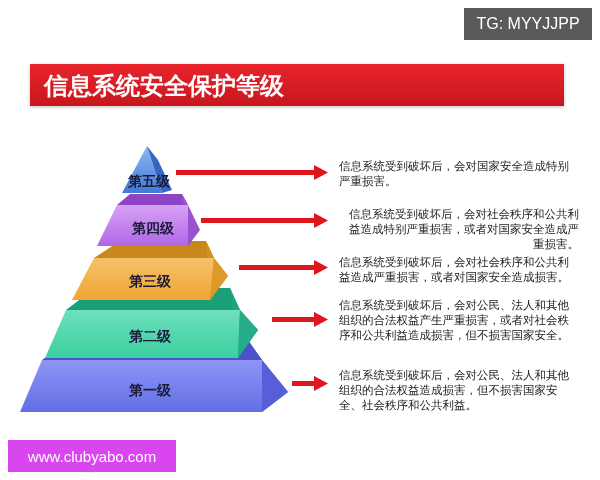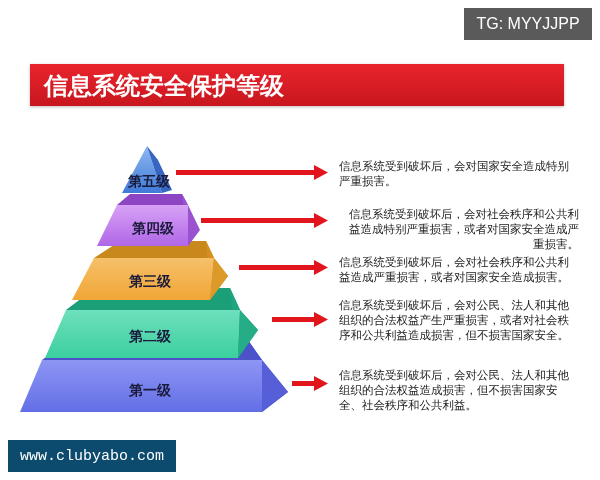--- a/index.html
+++ b/index.html
@@ -9,22 +9,22 @@
               color:#ffffff; font-family:"Liberation Sans", sans-serif; font-size:16px;
               display:flex; align-items:center; justify-content:center; }
   .title-bar { position:absolute; left:30px; top:64px; width:534px; height:42px;
                background:linear-gradient(to bottom, #e8242c 0%, #d51c24 60%, #c8161e 100%);
                box-shadow:0 1px 3px rgba(0,0,0,0.25); }
   .title-text { position:absolute; left:14px; top:6px; color:#ffffff; font-size:24px; font-weight:bold;
                 letter-spacing:0px; font-family:"DejaVu Sans", sans-serif; }
   .pyramid { position:absolute; left:0; top:0; width:600px; height:480px; }
   .level-label { position:absolute; font-size:14px; font-weight:bold; color:#1a1a3a; white-space:nowrap; }
   .desc { position:absolute; left:339px; width:240px; font-size:11.5px; line-height:15px; color:#222222; }
-  .url-badge { position:absolute; left:8px; top:440px; width:168px; height:32px; background:#0c4a6e;
-               color:#ffffff; font-family:Liberation Mono, monospace; font-size:15px;
+  .url-badge { position:absolute; left:8px; top:440px; width:168px; height:32px; background:#d946ef;
+               color:#ffffff; font-family:Liberation Sans, sans-serif; font-size:15px;
                display:flex; align-items:center; justify-content:center; }
 </style>
 </head>
 <body>
 
 <div class="tg-badge">TG: MYYJJPP</div>
 
 <div class="title-bar">
   <div class="title-text">信息系统安全保护等级</div>
 </div>

